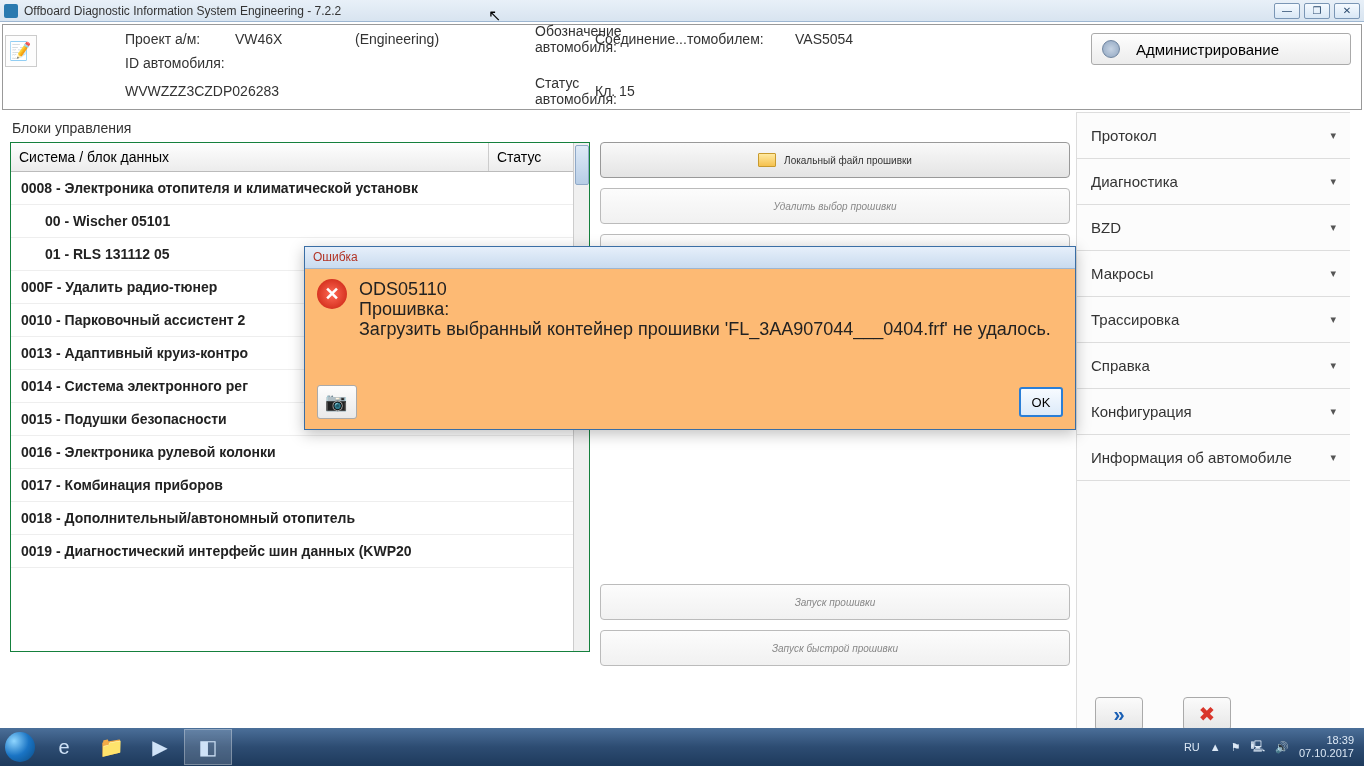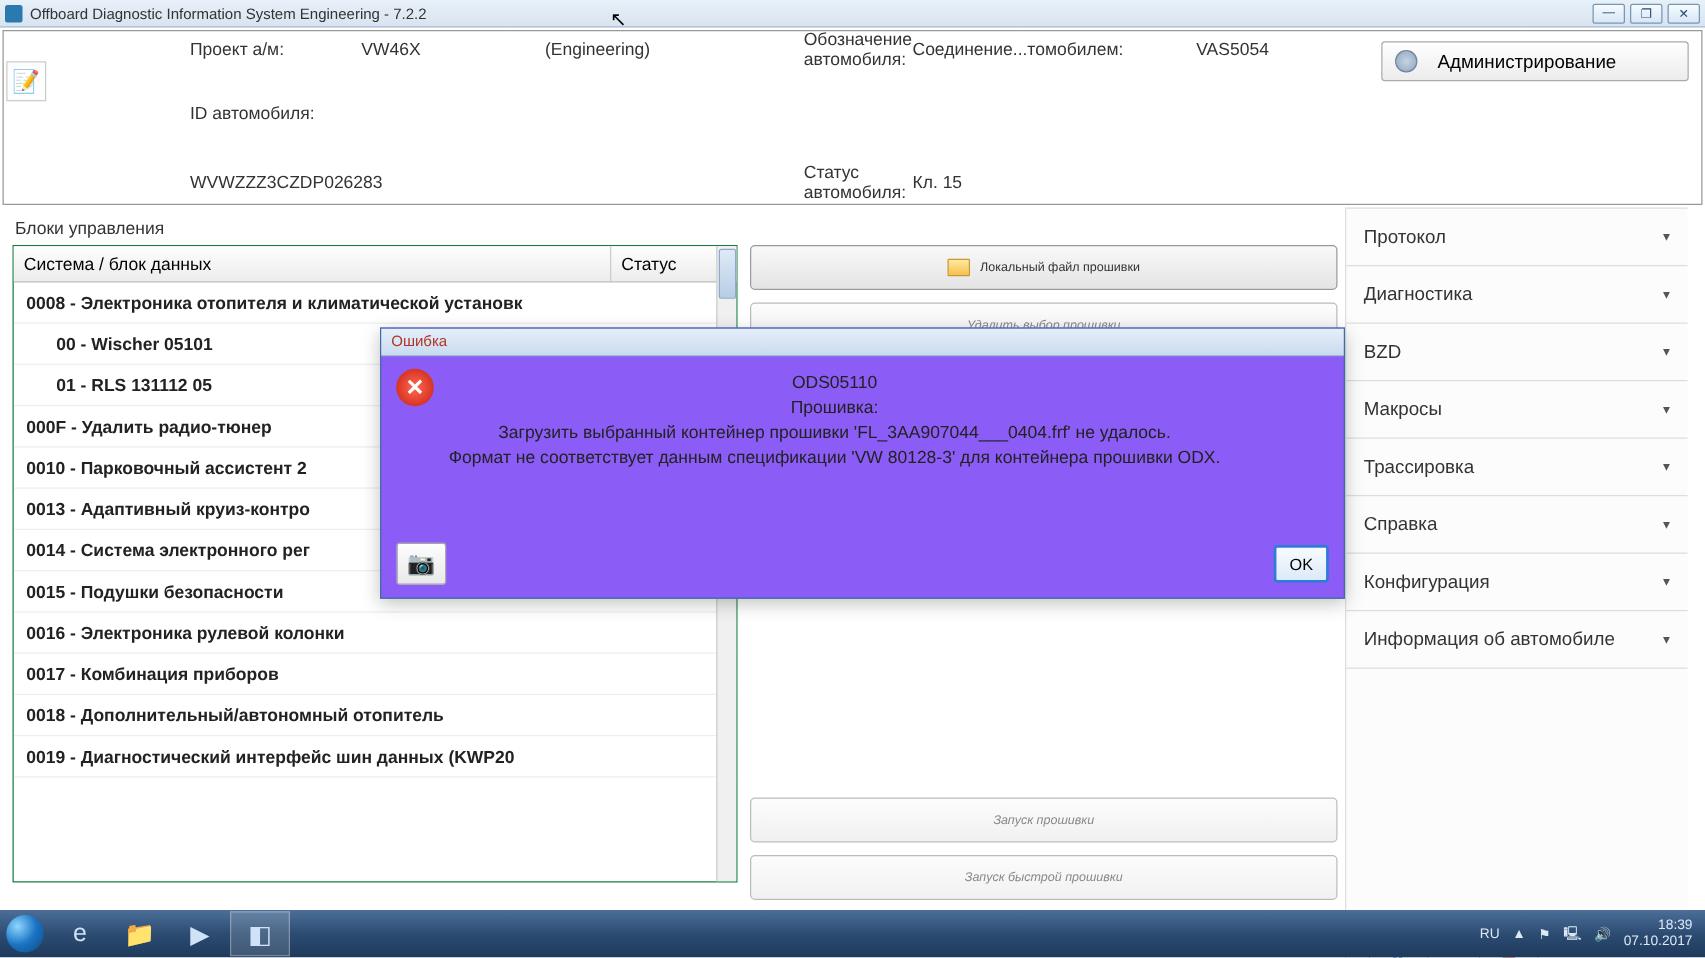--- a/index.html
+++ b/index.html
@@ -4,21 +4,21 @@
 <style>
 * { box-sizing: border-box; margin: 0; padding: 0; font-family: Tahoma, Arial, sans-serif; }
 body { background: #fff; width: 1364px; height: 766px; overflow: hidden; position: relative; }
 
 .titlebar { height: 22px; background: linear-gradient(#e8f0f8,#d8e4f0); border-bottom:1px solid #9db6d1; display:flex; align-items:center; padding:0 4px; font-size:12px; color:#333;}
 .titlebar .app-icon { width:14px; height:14px; background:#2a7ab0; margin-right:6px; border-radius:2px;}
 .titlebar .spacer { flex:1;}
 .win-btn { width:26px; height:16px; border:1px solid #7a96b5; background:linear-gradient(#f5faff,#d8e7f5); margin-left:4px; border-radius:2px; display:flex; align-items:center; justify-content:center; font-size:10px; color:#2b4b6f;}
 
 .toolbar-info { border:1px solid #999; margin:2px; background:#fff; padding:2px;}
-.info-grid { display:grid; grid-template-columns: 120px 110px 120px 180px 60px 200px 140px; grid-template-rows:24px 24px; font-size:14px; color:#333; align-items:center;gap:27px;}
+.info-grid { display:grid; grid-template-columns: 120px 110px 120px 180px 60px 200px 140px; grid-template-rows:24px 24px; font-size:14px; color:#333; align-items:center;}
 .info-grid .lbl { color:#333;}
 .info-val { color:#333;}
 .notes-icon { width:32px; height:32px; border:1px solid #ccc; background:#fdfdfd; display:flex; align-items:center; justify-content:center; font-size:18px;}
 
 .main-area { display:flex; height:622px;}
 .left-col { width:594px; padding:4px 4px 0 10px;}
 .mid-col { width:482px; padding:4px 4px 0 4px;}
 .right-col { width:274px; border-left:1px solid #ddd; background:#fcfcfc;}
 
 .section-title { font-size:14px; color:#333; padding:4px 0 6px 2px;}
@@ -58,25 +58,25 @@
 .nav-btn.cancel { color:#d9362b;}
 
 .taskbar { position:absolute; bottom:0; left:0; right:0; height:38px; background:linear-gradient(#4b6f99,#2d4c72,#1e3a5c); display:flex; align-items:center;}
 .start-orb { width:40px; height:38px; display:flex; align-items:center; justify-content:center;}
 .orb { width:30px; height:30px; border-radius:50%; background:radial-gradient(circle at 30% 30%, #8fd6ff,#1a74c4 50%,#0a4a82);}
 .tb-ic { width:48px; height:36px; display:flex; align-items:center; justify-content:center; font-size:20px; color:#cfe2f7;}
 .tb-ic.active { background:rgba(255,255,255,.15); border:1px solid rgba(255,255,255,.3);}
 .tb-right { margin-left:auto; display:flex; align-items:center; gap:10px; padding-right:6px; color:#dce8f5; font-size:11px;}
 .clock { text-align:right; line-height:13px; padding-right:4px;}
 
-.modal { position:absolute; left:304px; top:262px; width:772px; height:217px; border:1px solid #3a6ea5; background:#8b5cf6; box-shadow:0 4px 14px rgba(0,0,0,.25);}
+.modal { position:absolute; left:304px; top:246px; width:772px; height:184px; border:1px solid #3a6ea5; background:#fdba74; box-shadow:0 4px 14px rgba(0,0,0,.25);}
 .modal-title { height:22px; background:linear-gradient(#e6effa,#c9dbef); color:#b23324; font-size:12px; padding:3px 8px; border-bottom:1px solid #9db6d1;}
 .modal-body { display:flex; padding:10px 12px; gap:12px;}
 .err-icon { width:30px; height:30px; border-radius:50%; background:radial-gradient(#ff6a55,#c61d0c); color:#fff; display:flex; align-items:center; justify-content:center; font-size:18px; font-weight:bold; flex-shrink:0;}
-.modal-text { font-size:14px; color:#222; line-height:20px;text-align:center;}
+.modal-text { font-size:18px; color:#222; line-height:20px;}
 .modal-foot { position:absolute; bottom:10px; left:12px; right:12px; display:flex; align-items:center;}
 .cam-btn { width:40px; height:34px; border:1px solid #aaa; background:linear-gradient(#fdfdfd,#e9e9e9); border-radius:3px; display:flex; align-items:center; justify-content:center; font-size:18px; color:#666;}
 .ok-btn { margin-left:auto; width:44px; height:30px; border:2px solid #2a7ed6; background:linear-gradient(#f7fbff,#dceaf9); border-radius:3px; font-size:13px; display:flex; align-items:center; justify-content:center;}
 
 .cursor { position:absolute; left:488px; top:6px; font-size:16px; color:#000; pointer-events:none;}
 </style>
 </head>
 <body>
 
 <div class="titlebar">
@@ -227,21 +227,20 @@
 </div>
 
 <div class="modal">
   <div class="modal-title">Ошибка</div>
   <div class="modal-body">
     <div class="err-icon">✕</div>
     <div class="modal-text">
       <div>ODS05110</div>
       <div>Прошивка:</div>
       <div>Загрузить выбранный контейнер прошивки 'FL_3AA907044___0404.frf' не удалось.</div>
-      <div>Формат не соответствует данным спецификации 'VW 80128-3' для контейнера прошивки ODX.</div>
     </div>
   </div>
   <div class="modal-foot">
     <div class="cam-btn">📷</div>
     <div class="ok-btn">
         <span>OK</span>
       </div>
   </div>
 </div>
 

